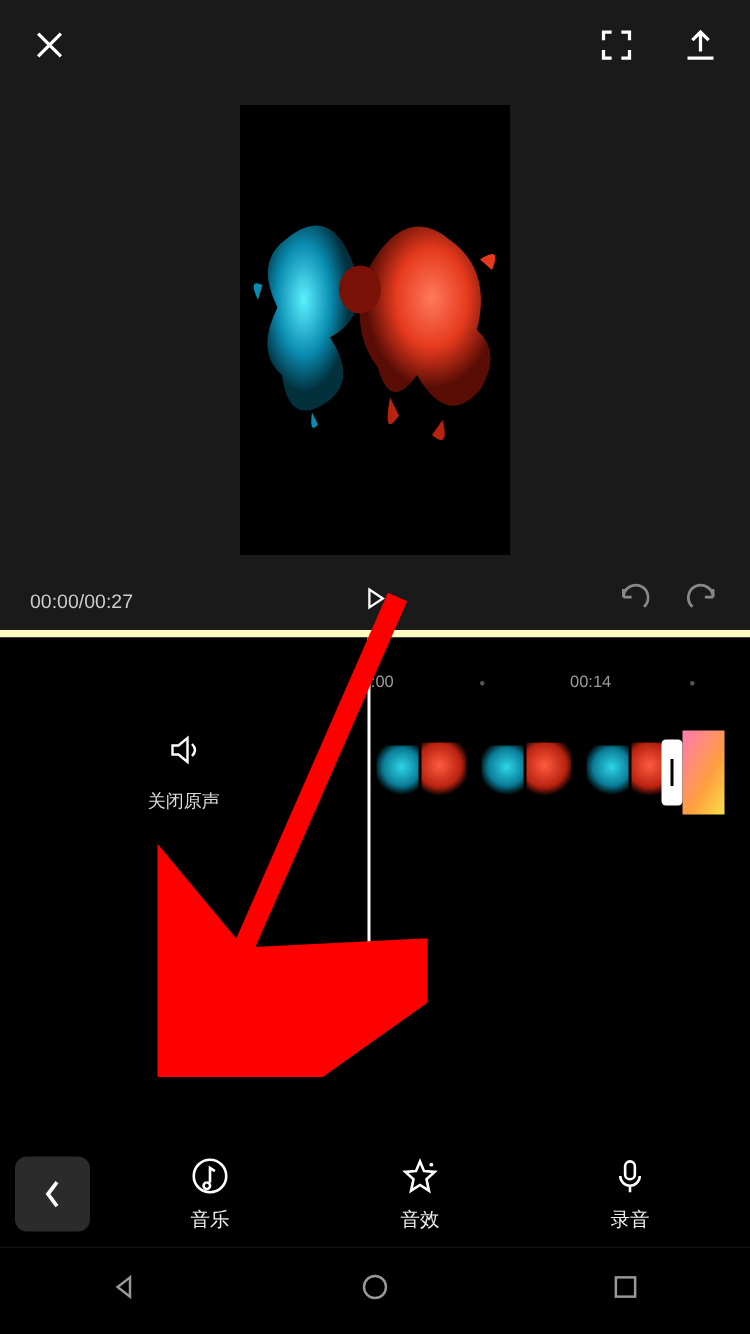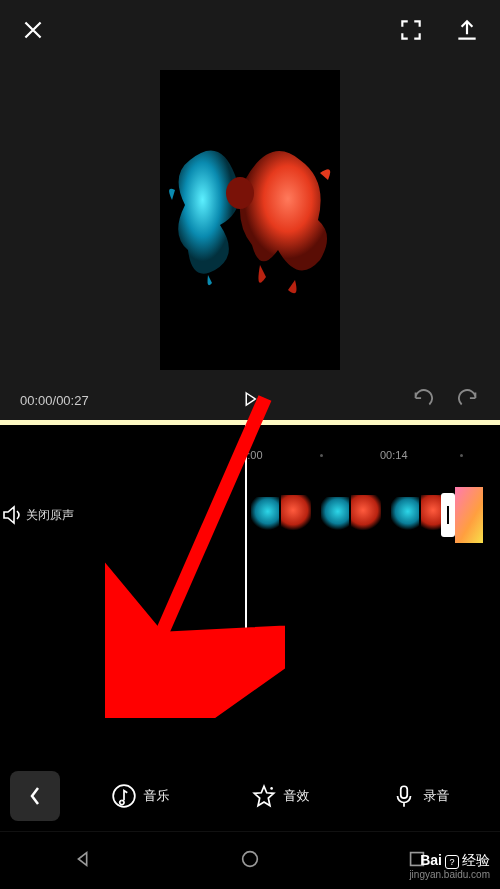--- a/index.html
+++ b/index.html
@@ -38,21 +38,21 @@
     background: #000; flex: 1; position: relative; padding-top: 20px; height: 335px;
   }
   .ruler {
     height: 20px; display: flex; align-items: center; font-size: 11px; color: #999;
     position: relative;
   }
   .ruler-mark { position: absolute; }
   .tick { position: absolute; width: 3px; height: 3px; background: #555; border-radius: 50%; }
 
   .track-row { display: flex; align-items: center; height: 70px; margin-top: 15px; }
-  .mute-col { width: 245px; display: flex; flex-direction: row; align-items: center; gap: 2px; }
+  .mute-col { width: 245px; display: flex; flex-direction: column; align-items: center; gap: 14px; }
   .mute-col svg { width: 24px; height: 24px; stroke: #fff; fill: none; stroke-width: 1.6; }
   .mute-label { font-size: 12px; color: #ddd; }
   .clips { display: flex; gap: 0; position: relative; }
   .clip {
     width: 70px; height: 56px; background: #000; position: relative; overflow: hidden; flex-shrink: 0;
   }
   .clip.last { width: 28px; }
   .clip .mini-splash-l { position: absolute; left: 6px; top: 10px; width: 28px; height: 36px; background: radial-gradient(circle at 60% 40%, #2dd6e8 0%, #0a7d98 45%, transparent 68%); filter: blur(0.2px); }
   .clip .mini-splash-r { position: absolute; right: 4px; top: 8px; width: 30px; height: 38px; background: radial-gradient(circle at 40% 40%, #ff5b3e 0%, #b82210 50%, transparent 70%); }
   .clip.alt { background: linear-gradient(120deg, #ff7ab0 0%, #ff9f3f 60%, #f7e04a 100%); }
@@ -71,21 +71,21 @@
   .toolbar {
     position: absolute; left: 0; right: 0; bottom: 58px; height: 70px;
     display: flex; align-items: center; background: #000;
   }
   .back-btn {
     width: 50px; height: 50px; background: #2b2b2b; border-radius: 8px;
     margin-left: 10px; display: flex; align-items: center; justify-content: center; cursor: pointer;
   }
   .back-btn svg { width: 14px; height: 20px; stroke: #fff; fill: none; stroke-width: 2.5; }
   .tools { flex: 1; display: flex; justify-content: space-around; padding: 0 10px; }
-  .tool { display: flex; flex-direction: row; align-items: center; gap: 7px; cursor: pointer; }
+  .tool { display: flex; flex-direction: column; align-items: center; gap: 7px; cursor: pointer; }
   .tool svg { width: 26px; height: 26px; stroke: #fff; fill: none; stroke-width: 1.6; }
   .tool-label { font-size: 13px; color: #eee; }
 
   .navbar {
     position: absolute; bottom: 0; left: 0; right: 0; height: 58px;
     background: #000; display: flex; align-items: center; justify-content: space-around;
     border-top: 1px solid #111;
   }
   .navbar svg { width: 22px; height: 22px; stroke: #999; fill: none; stroke-width: 1.8; }
   .watermark {
@@ -248,19 +248,13 @@
 <div class="navbar">
   <div><svg viewBox="0 0 24 24">
         <path d="M16 5 L7 12 L16 19 Z"></path>
       </svg></div>
   <div><svg viewBox="0 0 24 24">
         <circle cx="12" cy="12" r="8"></circle>
       </svg></div>
   <div><svg viewBox="0 0 24 24">
         <rect x="5" y="5" width="14" height="14"></rect>
       </svg></div>
-  <div class="watermark">
-    <div class="brand">
-      <b>Bai</b><span style="display:inline-block;width:14px;height:14px;border:1px solid #fff;border-radius:3px;margin:0 3px;font-size:9px;line-height:13px;text-align:center;">?</span><span>经验</span>
-    </div>
-    <div>jingyan.baidu.com</div>
-  </div>
 </div>
 
 </body></html>

